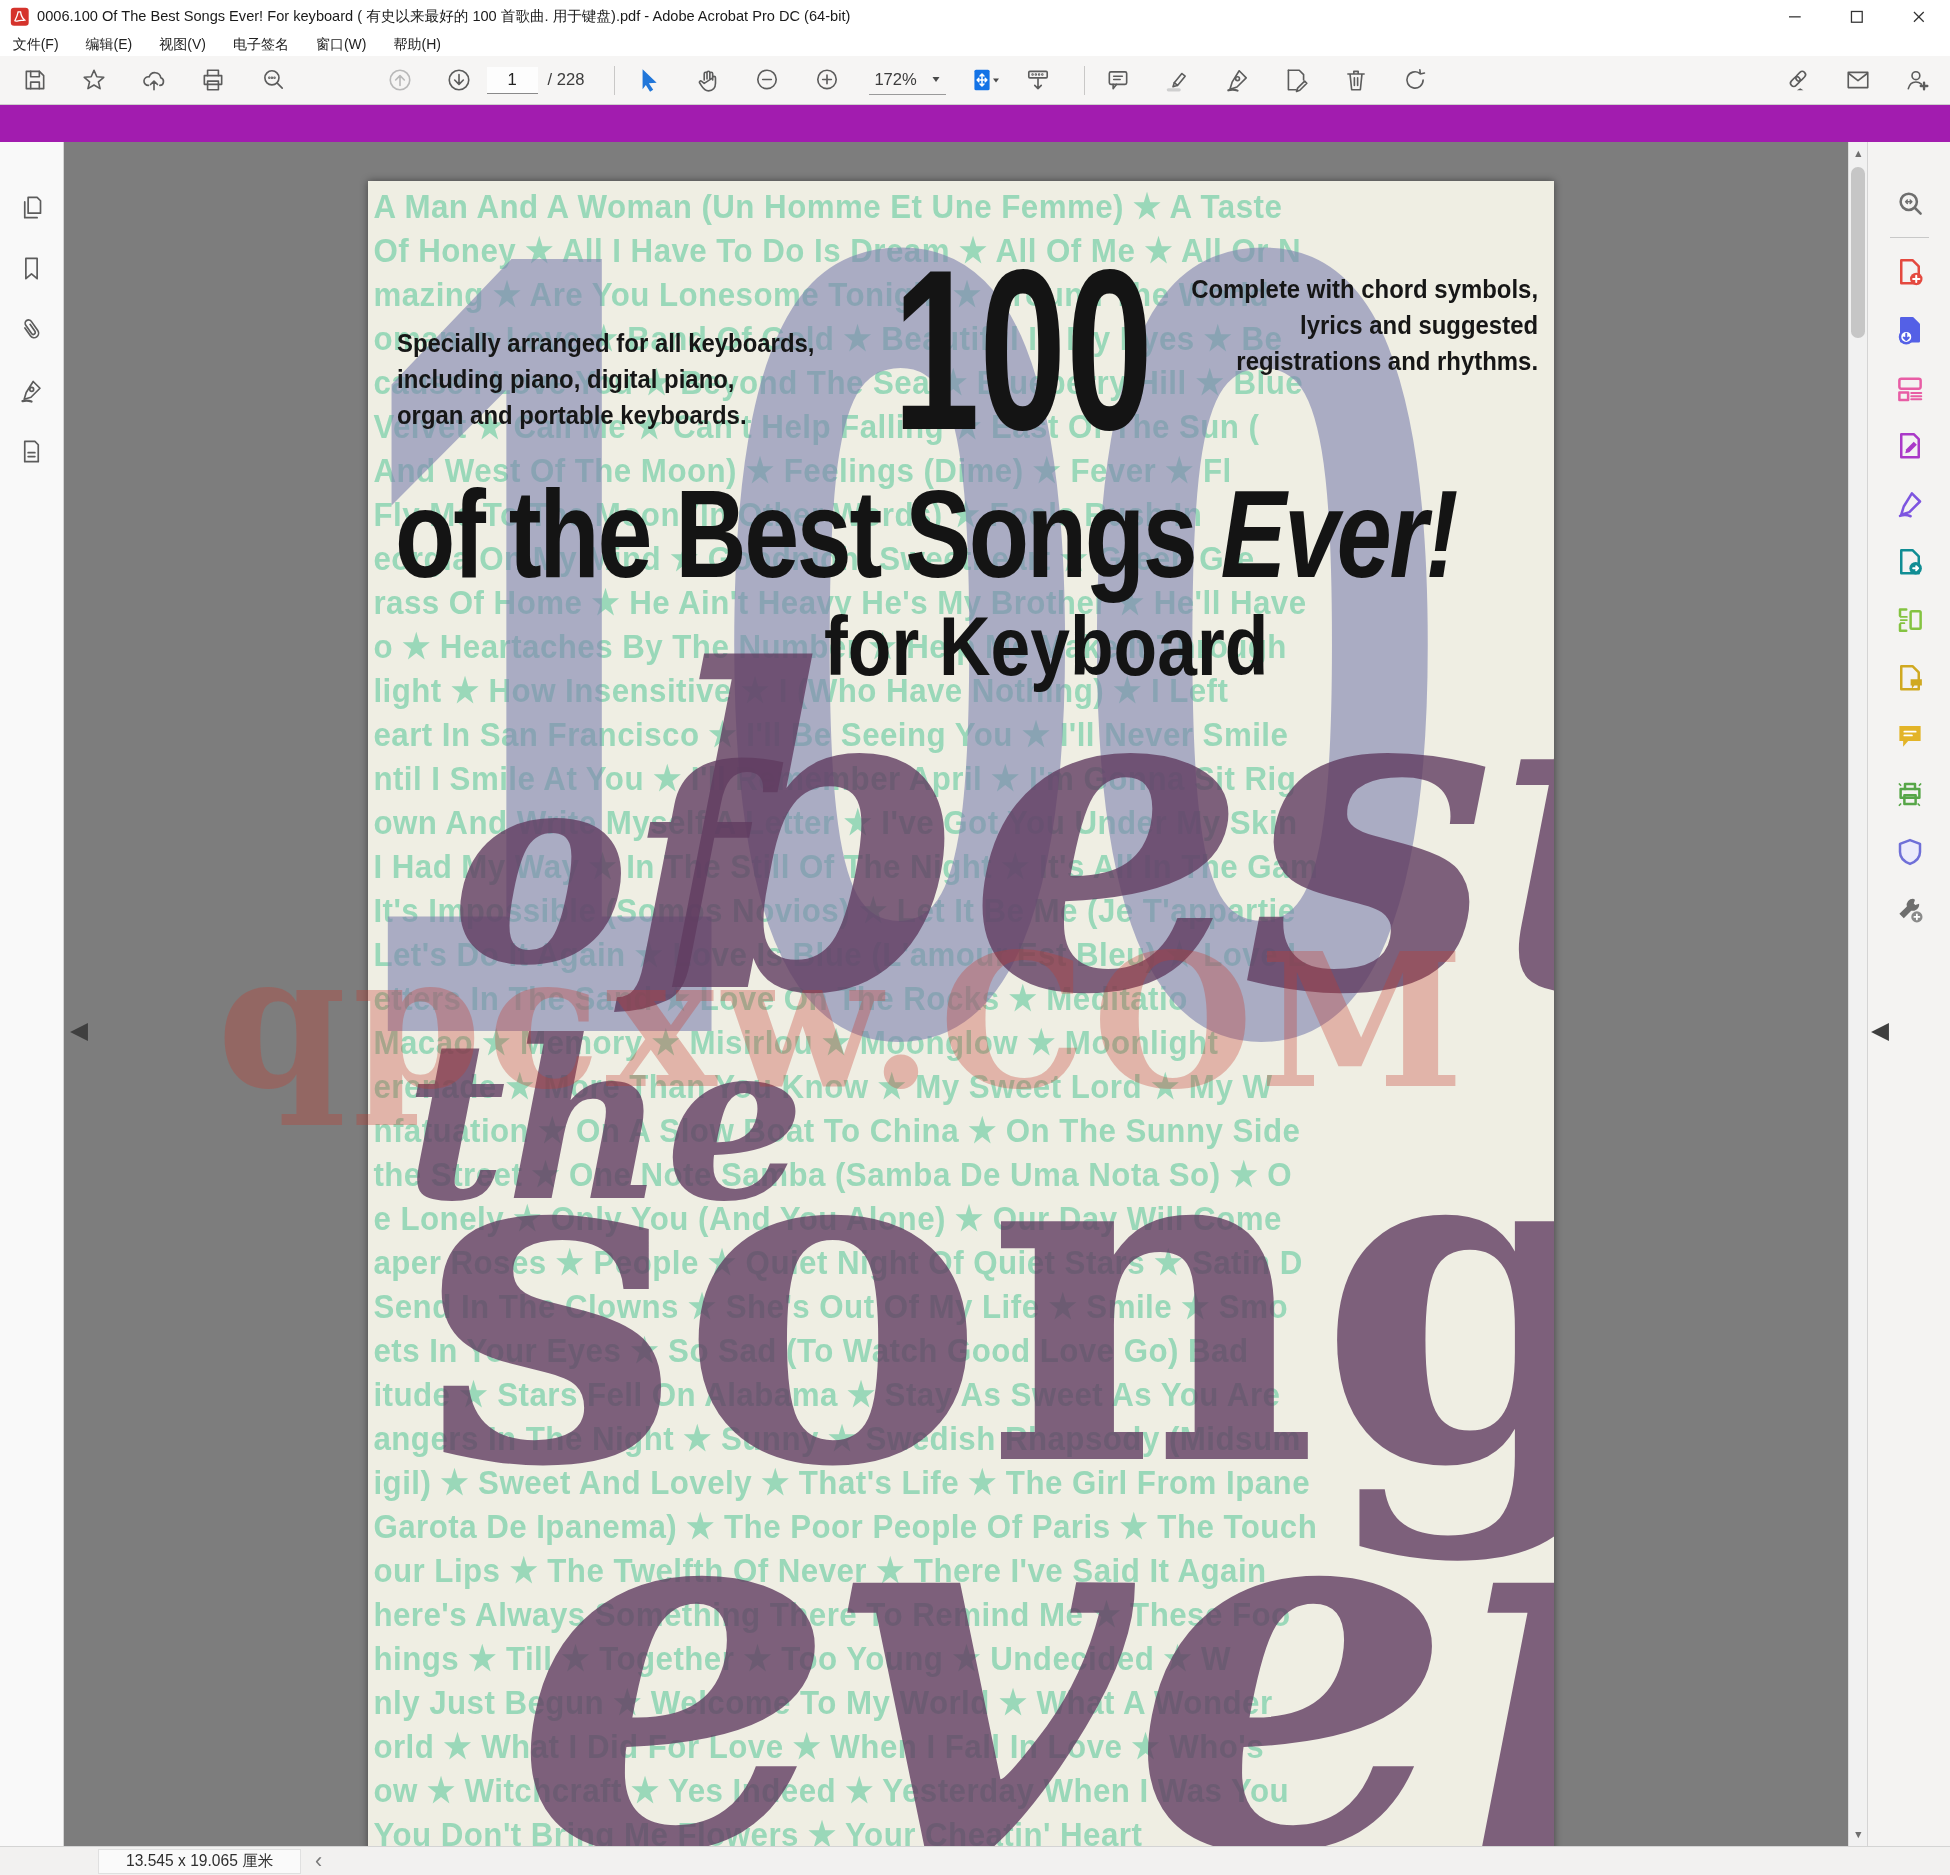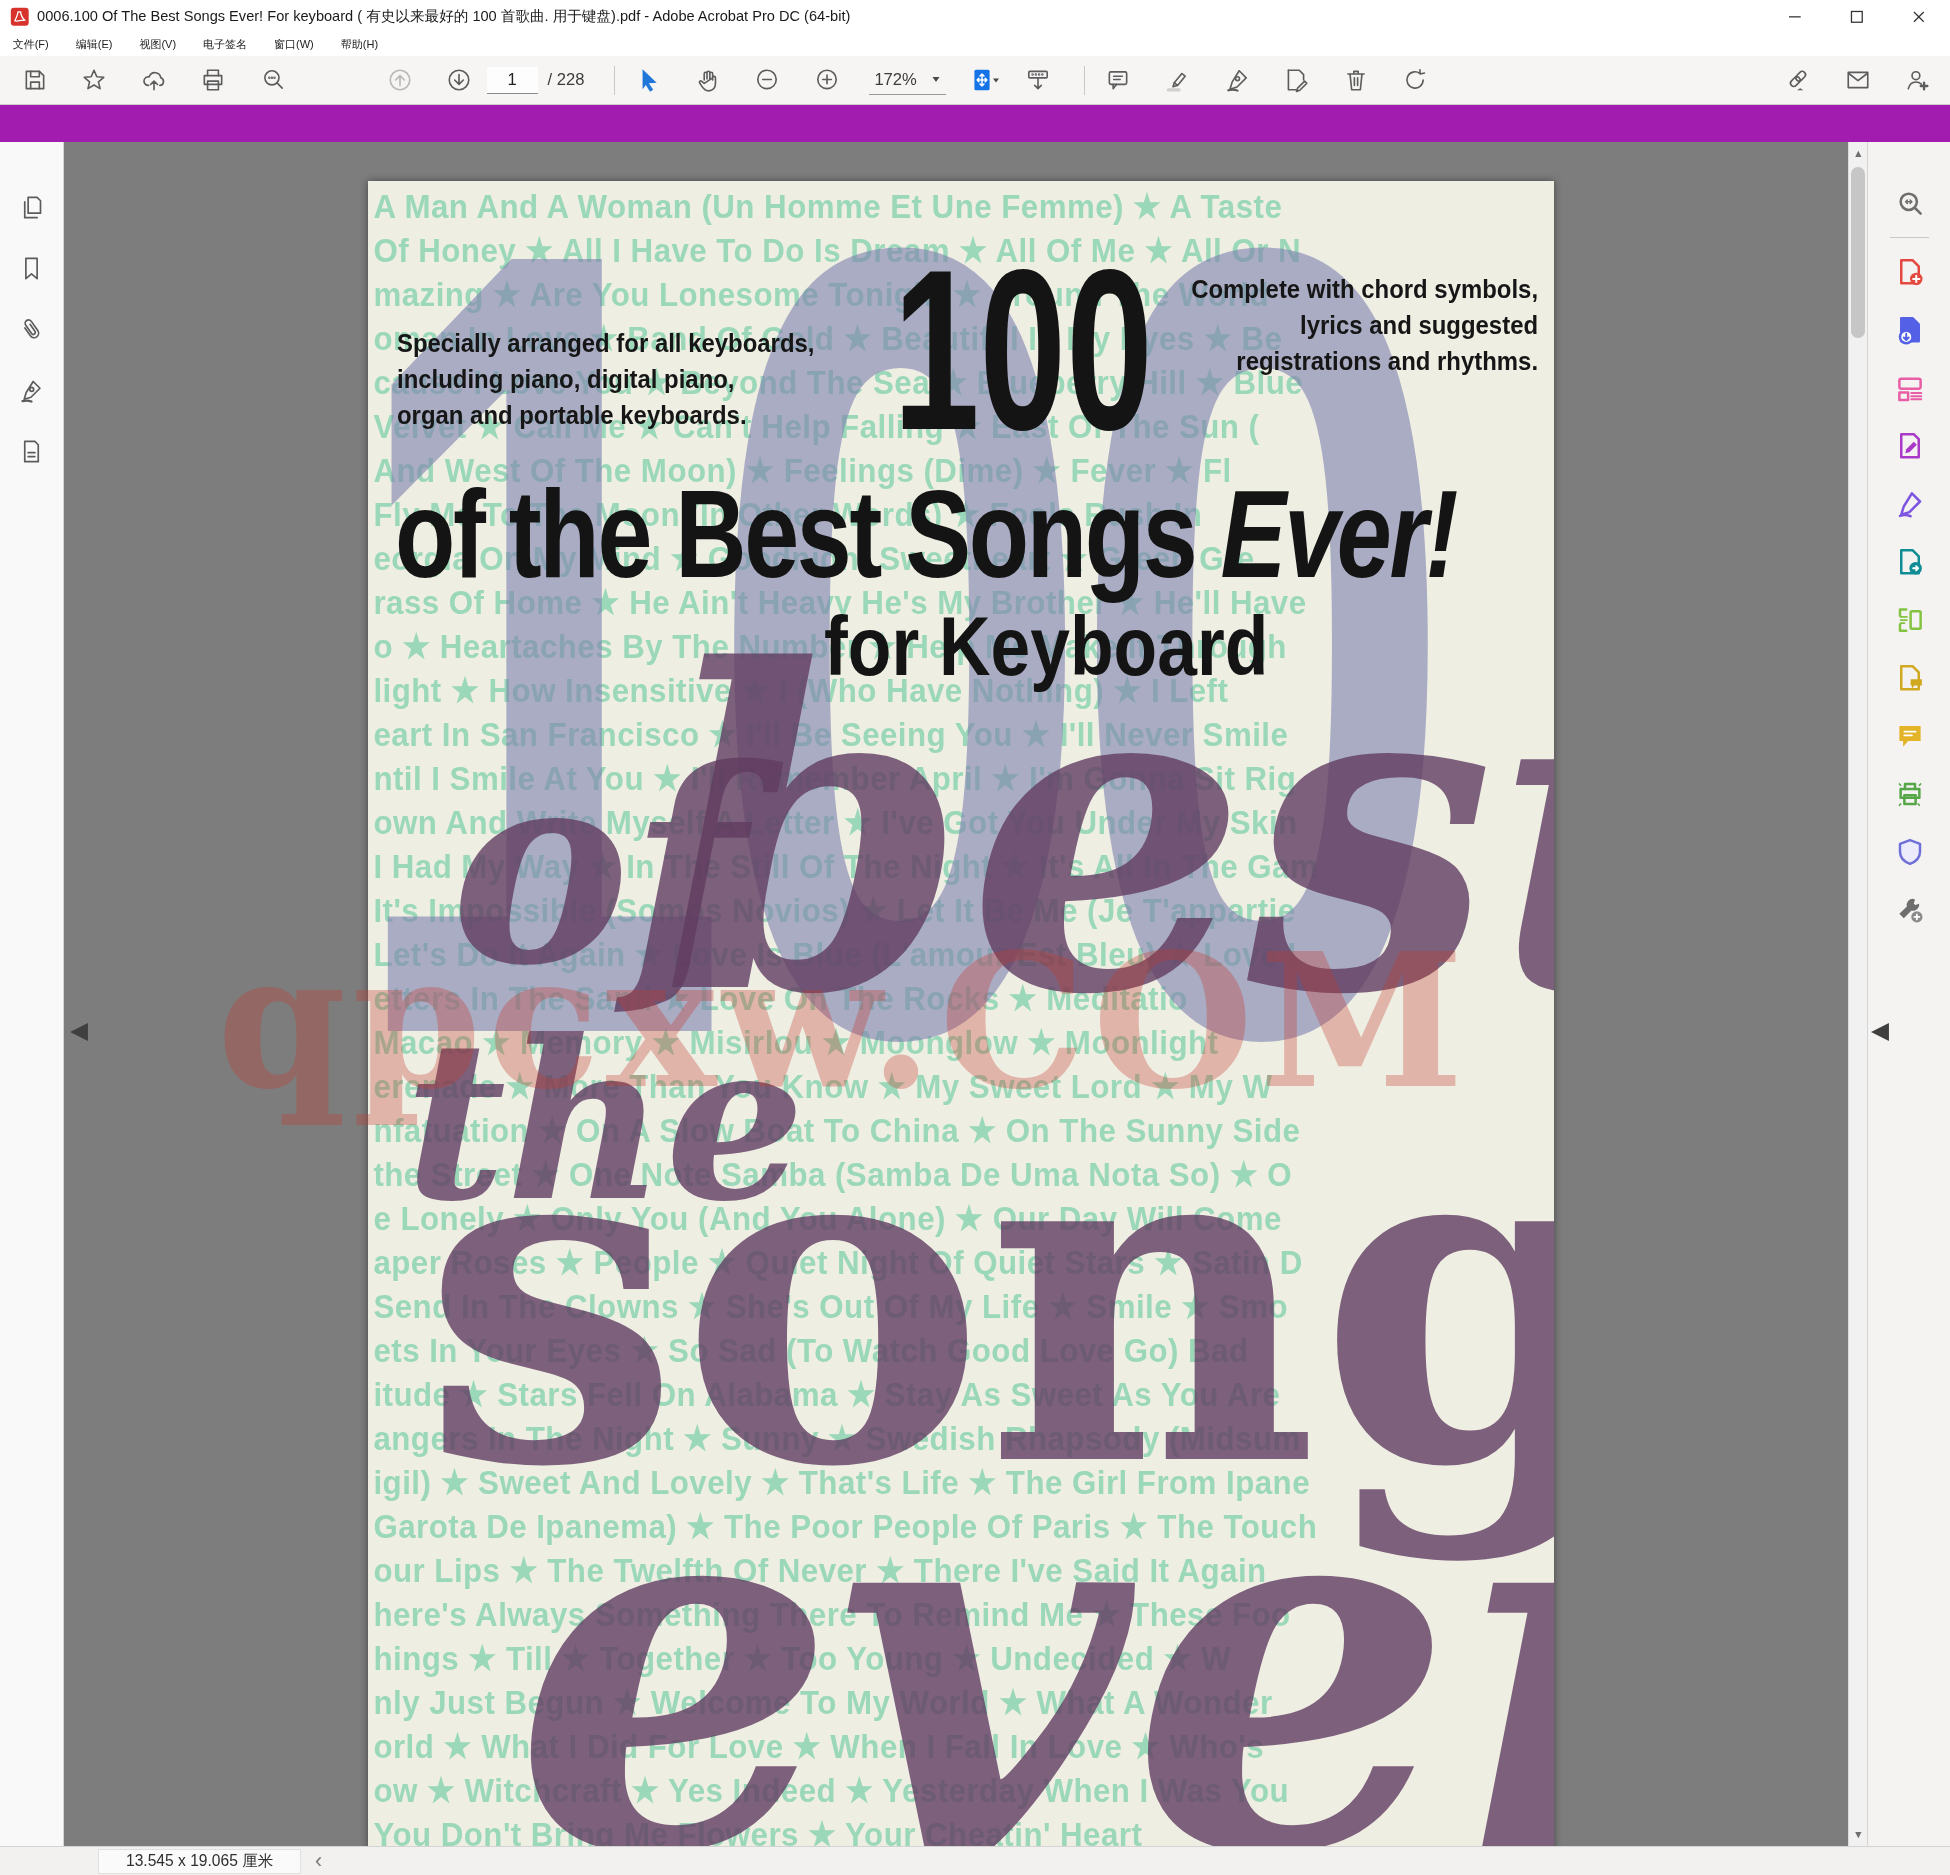--- a/index.html
+++ b/index.html
@@ -10,21 +10,21 @@
   .titlebar { height:33px; display:flex; align-items:center; background:#fff; padding-left:9.8px; }
   .pdficon { width:19.5px; height:19.5px; background:#fff; border-radius:2.9px; margin-right:7.8px; position:relative; }
   .pdficon svg { width:19.5px; height:19.5px; }
   .titletext { font-size:14.6px; color:#1a1a1a; white-space:nowrap; }
   .wincontrols { margin-left:auto; display:flex; }
   .winbtn { width:62px; height:33px; display:flex; align-items:center; justify-content:center; }
   .winbtn svg { width:13.7px; height:13.7px; stroke:#333; stroke-width:1.3; fill:none; }
 
   
   .menubar { height:23.4px; display:flex; align-items:center; gap:27px; background:#fff; padding-left:12.7px; }
-  .menuitem { font-size:11px; color:#222; }
+  .menuitem { font-size:14px; color:#222; }
 
   
   .tabbar { height:36px; background:#d8d8d8; display:flex; align-items:flex-end; }
   .tab { font-size:16.6px; color:#2b2b2b; padding:0 23.4px; height:36px; display:flex; align-items:center; }
   .tabdoc { background:#f6f5f4; border-radius:3.9px 3.9px 0 0; width:265px; margin-left:23.4px; justify-content:space-between; padding:0 13.7px; }
   .tabdoc .lbl { font-size:15.6px; color:#333; white-space:nowrap; overflow:hidden; }
   .tabclose { width:17.6px; height:17.6px; display:flex; align-items:center; justify-content:center; }
   .tabclose svg { width:10.7px; height:10.7px; stroke:#444; stroke-width:1.6; }
   .tabright { margin-left:auto; display:flex; align-items:center; gap:29px; padding-right:21.5px; height:36px; }
   .helpicon { width:21.5px; height:21.5px; border:1.7px solid #555; border-radius:50%; color:#555; font-size:14.6px; font-weight:bold; display:flex; align-items:center; justify-content:center; }

